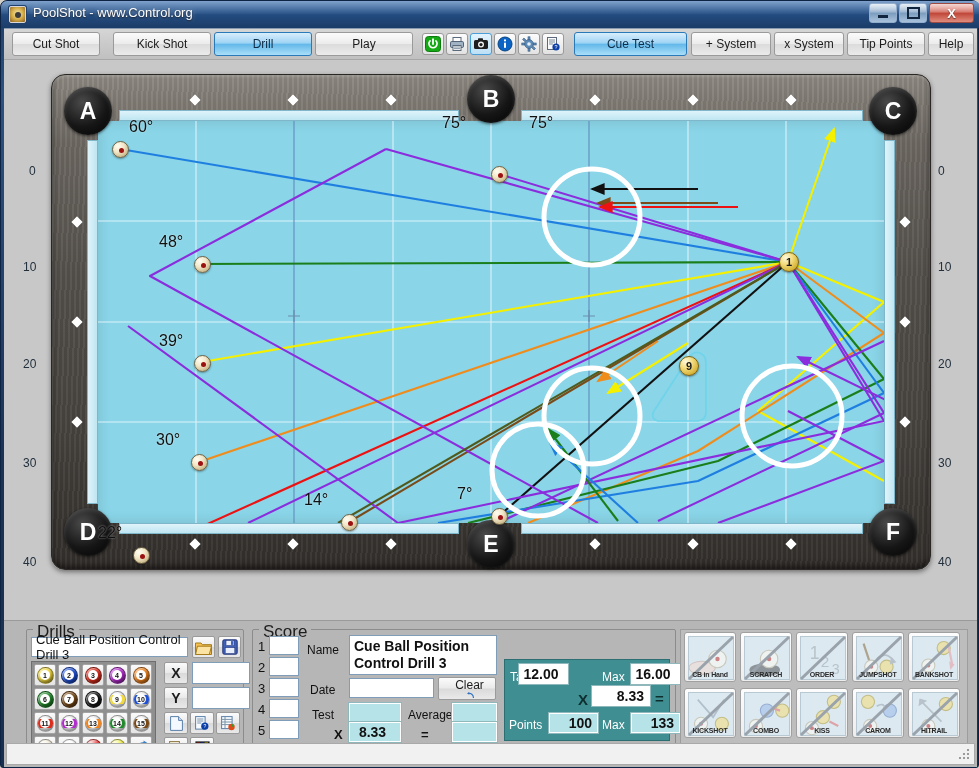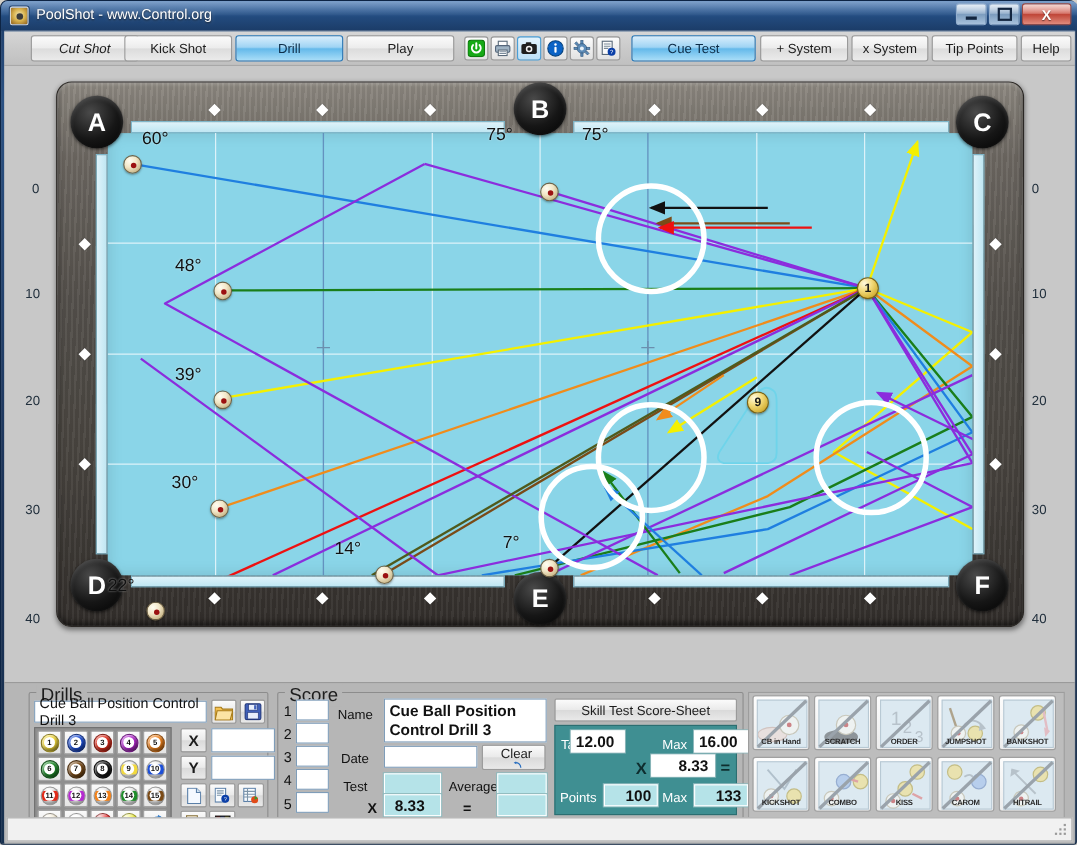--- a/index.html
+++ b/index.html
@@ -290,21 +290,21 @@
     </div>
     <div class="wbtn" id="btn-close">
       <div class="g"></div>
       <div class="wglyph">X</div>
     </div>
   </div>
 
   <div id="client">
 
     <div id="toolbar">
-      <div class="tbtn" style="left:24px;width:98px;font-style:italic;">Cut Shot</div>
+      <div class="tbtn" style="left:8px;width:88px;">Cut Shot</div>
       <div class="tbtn" style="left:109px;width:98px;">Kick Shot</div>
       <div class="tbtn active" style="left:210px;width:98px;">Drill</div>
       <div class="tbtn" style="left:311px;width:98px;">Play</div>
 
       <div class="ibtn" style="left:418px;">
         <svg width="16" height="16" viewBox="0 0 16 16">
           <rect x="0.5" y="0.5" width="15" height="15" rx="3" fill="#16a916" stroke="#0d7a0d"></rect>
           <path d="M8 3.2 V8" stroke="#fff" stroke-width="1.8" stroke-linecap="round"></path>
           <path d="M5 5 A4 4 0 1 0 11 5" stroke="#fff" stroke-width="1.8" fill="none" stroke-linecap="round"></path>
         </svg>
@@ -793,21 +793,20 @@
       <div class="lbl" style="left:308px;top:87px;">Test</div>
       <div class="cyanfield" style="left:345px;top:82px;width:52px;height:20px;"></div>
       <div class="lbl" style="left:404px;top:87px;">Average</div>
       <div class="cyanfield" style="left:448px;top:82px;width:45px;height:20px;"></div>
 
       <div class="lblb" style="left:330px;top:106px;">X</div>
       <div class="cyanfield" style="left:345px;top:101px;width:52px;height:20px;justify-content:center;">8.33</div>
       <div class="lblb" style="left:417px;top:106px;">=</div>
       <div class="cyanfield" style="left:448px;top:101px;width:45px;height:20px;"></div>
 
-      <div class="sbtn" style="left:500px;top:14px;width:166px;height:21px;">Skill Test Score-Sheet</div>
 
       <div style="position:absolute;left:500px;top:38px;width:166px;height:82px;background:#3f8f92;border:1px solid #2c6e71;"></div>
       <div class="lbl" style="left:506px;top:49px;color:#ffffff;font-size:12px;">Target</div>
       <div class="whfield" style="left:515px;top:43px;width:49px;height:20px;justify-content:center;">12.00</div>
       <div class="lbl" style="left:598px;top:49px;color:#ffffff;font-size:12px;">Max</div>
       <div class="whfield" style="left:627px;top:43px;width:49px;height:20px;justify-content:center;">16.00</div>
 
       <div class="lblb" style="left:574px;top:70px;color:#0e2d2e;font-size:15px;">X</div>
       <div class="whfield" style="left:588px;top:65px;width:58px;height:20px;">8.33</div>
       <div class="lblb" style="left:651px;top:69px;color:#0e2d2e;font-size:15px;">=</div>

